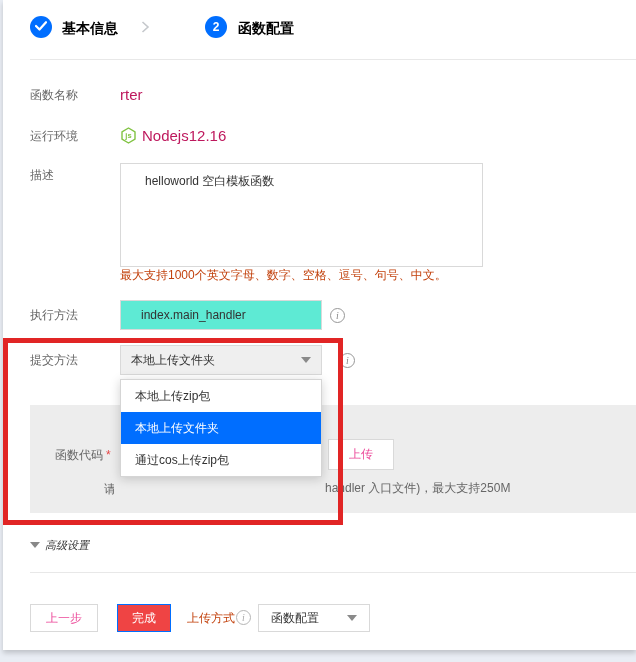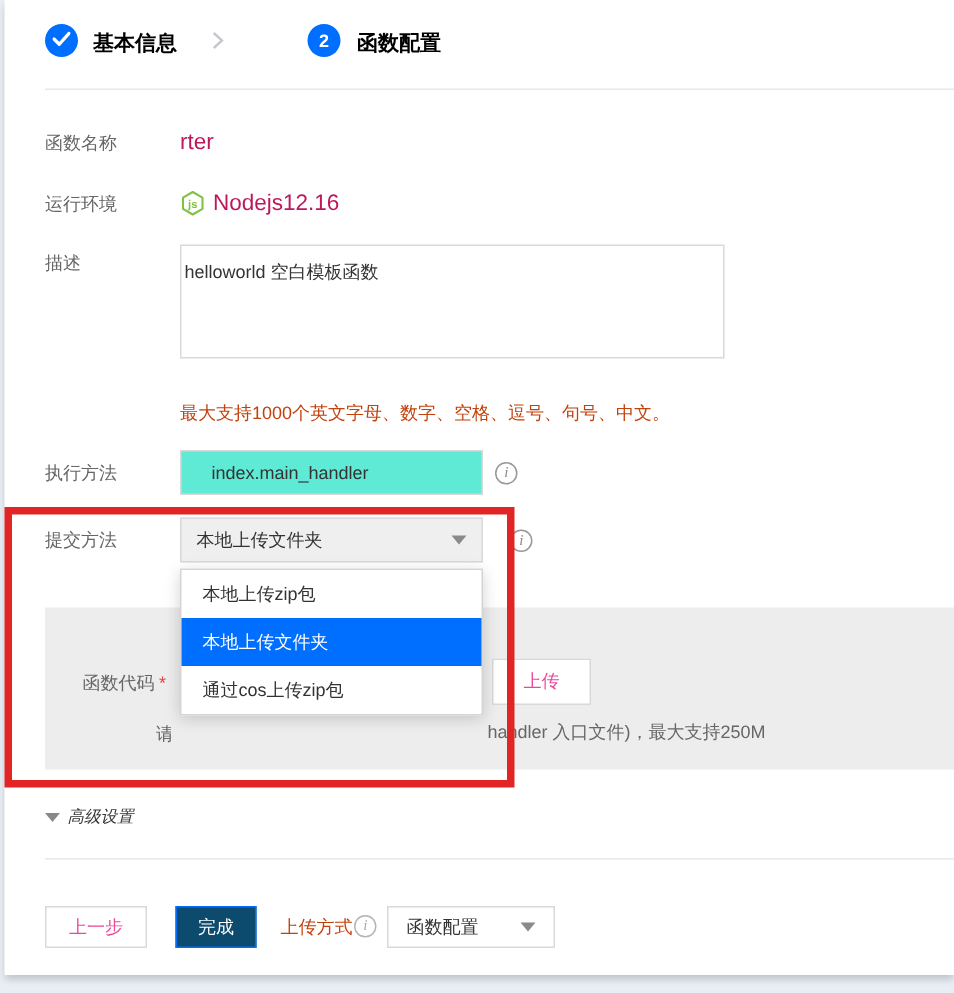--- a/index.html
+++ b/index.html
@@ -25,22 +25,22 @@
     display:flex; align-items:center; justify-content:center;
     color:#fff; font-weight:bold; font-size:12px;
   }
   .step-label { font-size:14px; font-weight:bold; color:#000; line-height:16px; }
   .divider { height:1px; background:#e8e8e8; }
 
   .form-label { color:#666; font-size:12px; line-height:14px; }
   .form-value { color:#be185d; font-size:15px; line-height:14px; }
 
   .textarea-box {
-    width:363px; height:76px; border:1px solid #d9d9d9; background:#fff;
-    padding:9px 2px; font-size:12px; color:#333; line-height:17px;
+    width:363px; height:104px; border:1px solid #d9d9d9; background:#fff;
+    padding:9px 24px; font-size:12px; color:#333; line-height:17px;
   }
   .hint { color:#c2410c; font-size:12px; line-height:14px; }
 
   .input-box {
     width:202px; height:30px; border:1px solid #d9d9d9; background:#5eead4;
     line-height:28px; padding:0 20px; font-size:12px; color:#333;
   }
   .select-box {
     width:202px; height:30px; border:1px solid #d9d9d9; background:#efefef;
     line-height:28px; padding:0 10px; font-size:12px; color:#333;
@@ -69,21 +69,21 @@
   .menu-item.hovered { background:#f3f3f3; }
   .menu-item.selected { background:#006eff; color:#fff; }
 
   .gray-section { background:#ededed; }
   .req-star { color:#e54545; margin-left:3px; }
   .btn {
     display:flex; align-items:center; justify-content:center;
     font-size:12px; cursor:pointer;
   }
   .btn-plain { background:#fff; border:1px solid #d9d9d9; color:#ec4899; }
-  .btn-primary { background:#0c4a6e; color:#fff; border:1px solid #006eff; }
+  .btn-primary { background:#ef4444; color:#fff; border:1px solid #006eff; }
 
   .adv-triangle {
     width:0; height:0; display:inline-block;
     border-left:5px solid transparent; border-right:5px solid transparent;
     border-top:6px solid #888;
   }
   .adv-label { font-size:11px; color:#333; line-height:15px;font-style:italic; }
 
   .annotation-box {
     border:5px solid #e12525; background:transparent;

